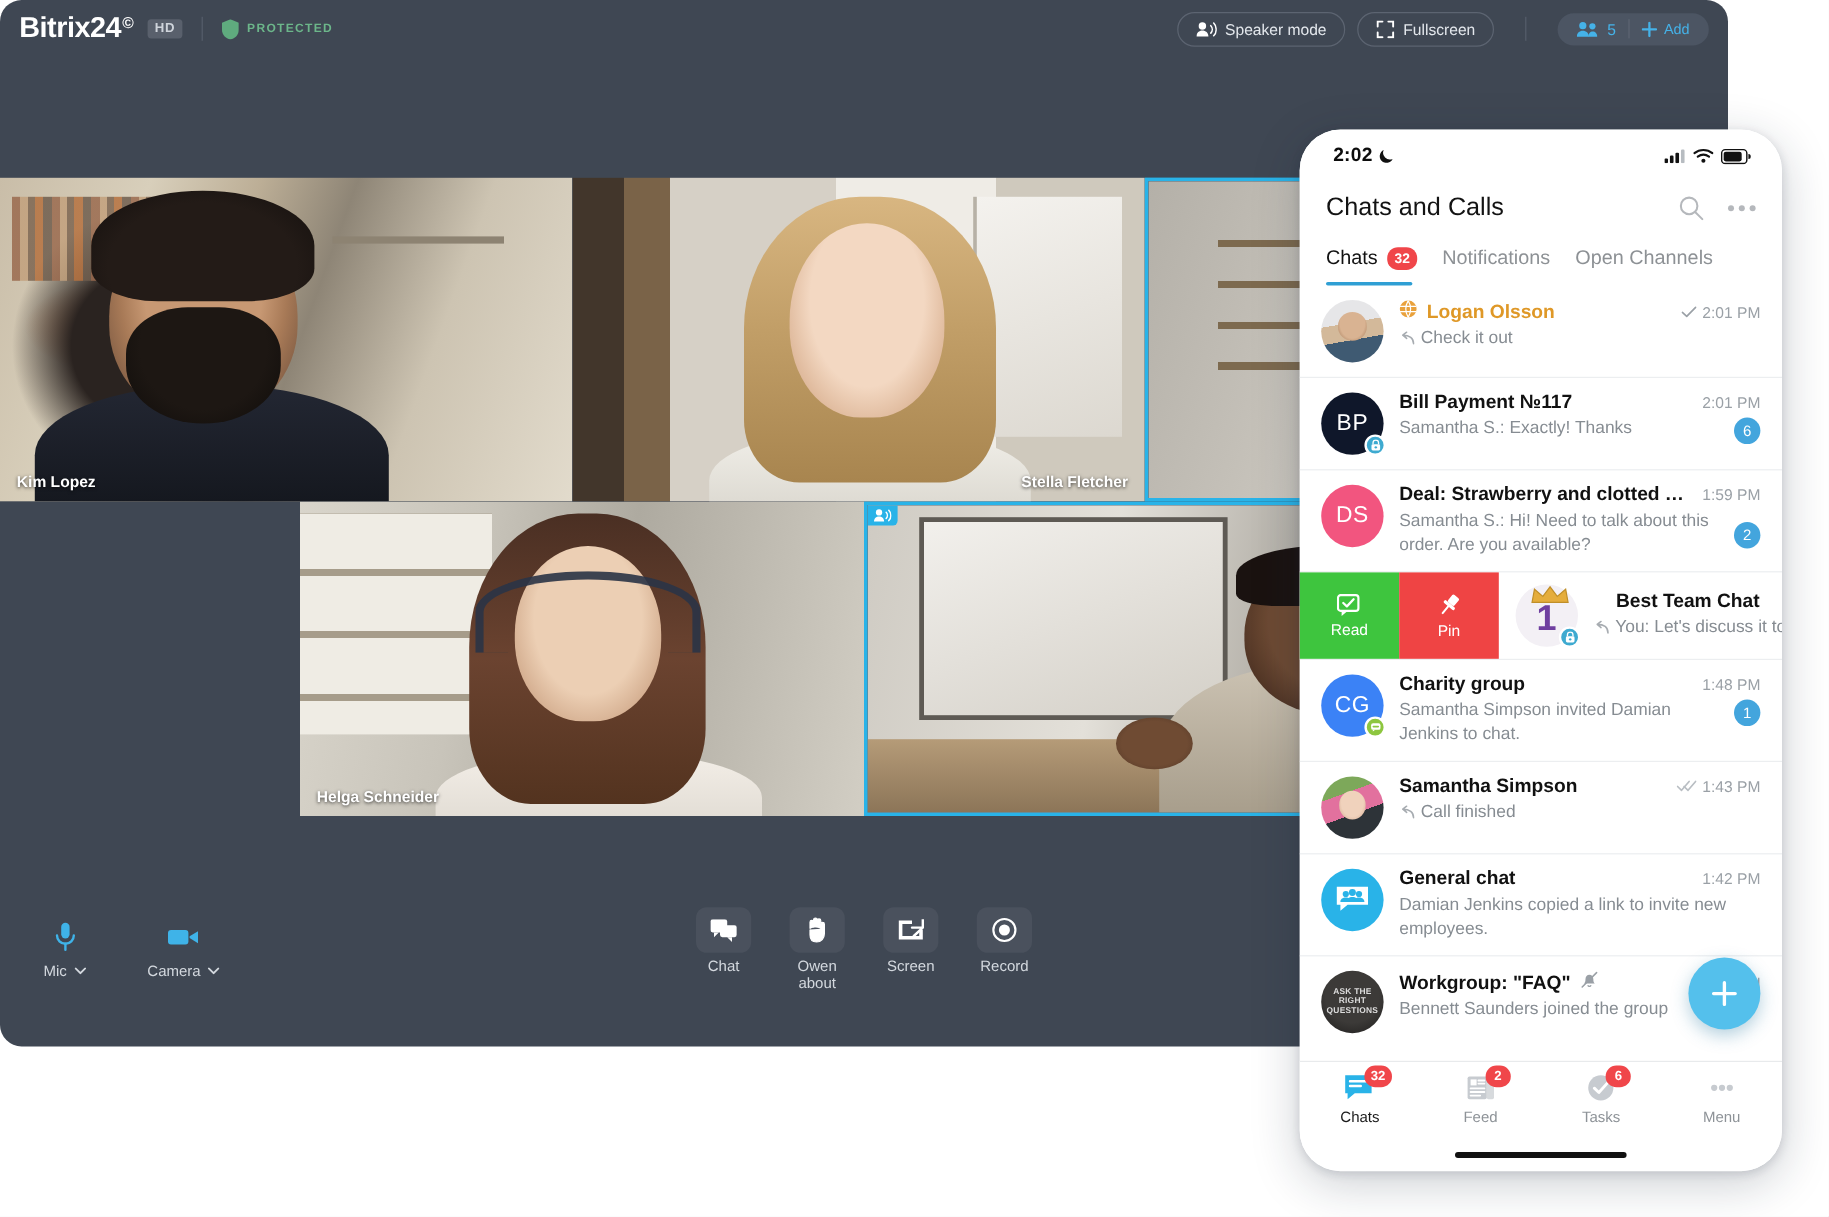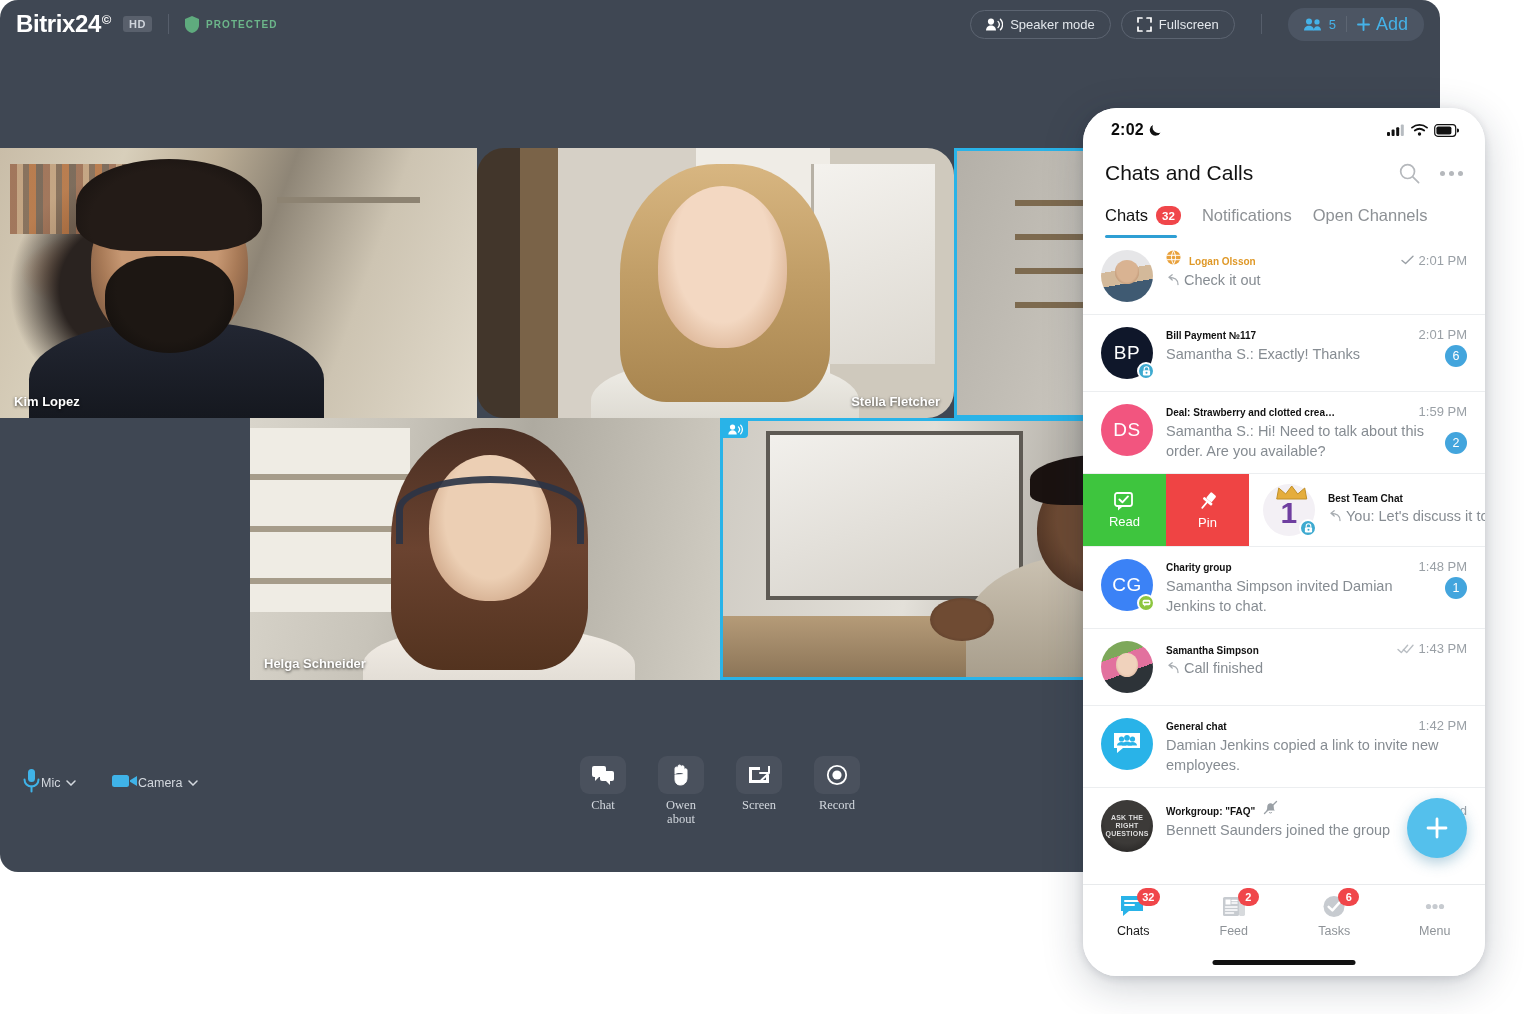--- a/index.html
+++ b/index.html
@@ -50,31 +50,31 @@
     display: flex; align-items: center; background: #4c5563;
     border-radius: 16px; padding: 5px 6px; gap: 0;
   }
   .people-seg {
     display: flex; align-items: center; gap: 7px; color: #45b2e8;
     font-size: 13px; padding: 1px 10px;
   }
   .people-sep { width: 1px; height: 16px; background: #5d6673; }
   .add-seg {
     display: flex; align-items: center; gap: 6px; color: #45b2e8;
-    font-size: 18px; padding: 1px 10px;
+    font-size: 12px; padding: 1px 10px;
   }
 
   
   .grid { position: absolute; left: 0; top: 148px; width: 100%; }
   .row { position: relative; }
   .row1 { height: 270px; display: flex; }
   .row2 { height: 262px; display: flex; padding-left: 250px; }
   .tile { position: relative; overflow: hidden; }
   .t-kim    { width: 477px; }
-  .t-stella { width: 477px; border-radius: 27px; }
+  .t-stella { width: 477px; }
   .t-third  { width: 486px; border: 3px solid #29b3e8; }
   .t-helga  { width: 470px; }
   .t-landon { width: 720px; border: 3px solid #29b3e8; }
   .name-tag {
     position: absolute; bottom: 9px; left: 0; width: 100%;
     color: #fff; font-size: 13px; font-weight: bold;
     text-shadow: 0 1px 3px rgba(0,0,0,.75); padding: 0 14px;
   }
   .name-left  { text-align: left; }
   .name-right { text-align: right; }
@@ -221,36 +221,36 @@
   .landon-hand1 { left: 29%; }
   .landon-hand2 { left: 64%; }
 
   
   .call-bottom {
     position: absolute; left: 0; bottom: 0; width: 100%; height: 116px;
   }
   .cb-left {
     position: absolute; left: 22px; top: 8px; display: flex; gap: 26px;
   }
-  .cb-item { display: flex; flex-direction: row; align-items: center; width: 64px; }
+  .cb-item { display: flex; flex-direction: column; align-items: center; width: 64px; }
   .cb-ico { height: 34px; display: flex; align-items: center; justify-content: center; }
   .cb-lbl {
     color: #d3d8de; font-size: 12.5px; margin-top: 4px;
     display: flex; align-items: center; gap: 6px; white-space: nowrap;
   }
   .cb-center {
     position: absolute; left: 50%; transform: translateX(-50%); top: 0;
     display: flex; gap: 12px;
   }
   .cb-btn { width: 66px; display: flex; flex-direction: column; align-items: center; }
   .cb-round {
     width: 46px; height: 38px; border-radius: 9px; background: #4a515d;
     display: flex; align-items: center; justify-content: center;
   }
-  .cb-btn .cb-lbl { justify-content: center; text-align: center; line-height: 1.15; font-family: Liberation Serif, serif; }
+  .cb-btn .cb-lbl { justify-content: center; text-align: center; line-height: 1.15; }
 
   
   .phone {
     position: absolute; left: 1083px; top: 108px;
     width: 402px; height: 868px; background: #ffffff;
     border-radius: 34px; overflow: hidden;
     box-shadow: 0 10px 40px rgba(25,35,55,.22), 0 2px 8px rgba(25,35,55,.14);
   }
   .status-bar {
     height: 44px; display: flex; align-items: center;
@@ -295,22 +295,22 @@
     overflow: visible;
   }
   .ava-badge {
     position: absolute; right: -2px; bottom: -1px; width: 18px; height: 18px;
     border-radius: 50%; border: 2px solid #fff;
     display: flex; align-items: center; justify-content: center;
   }
   .row-body { flex: 1; min-width: 0; }
   .row-top { display: flex; align-items: baseline; gap: 8px; }
   .row-title {
-    font-size: 10px; color: #111; font-weight: bold; white-space: nowrap;
-    overflow: hidden; text-overflow: ellipsis;
+    font-size: 16px; color: #111; font-weight: bold; white-space: nowrap;
+    overflow: hidden; text-overflow: ellipsis; text-align: center;
   }
   .row-title.link { color: #df9827; font-weight: bold; }
   .row-meta {
     margin-left: auto; font-size: 13px; color: #9aa0a6; white-space: nowrap;
     display: flex; align-items: center; gap: 5px;
   }
   .row-sub {
     font-size: 14.5px; color: #868c92; line-height: 1.35; margin-top: 3px;
     display: flex; align-items: flex-start; gap: 5px;
   }

